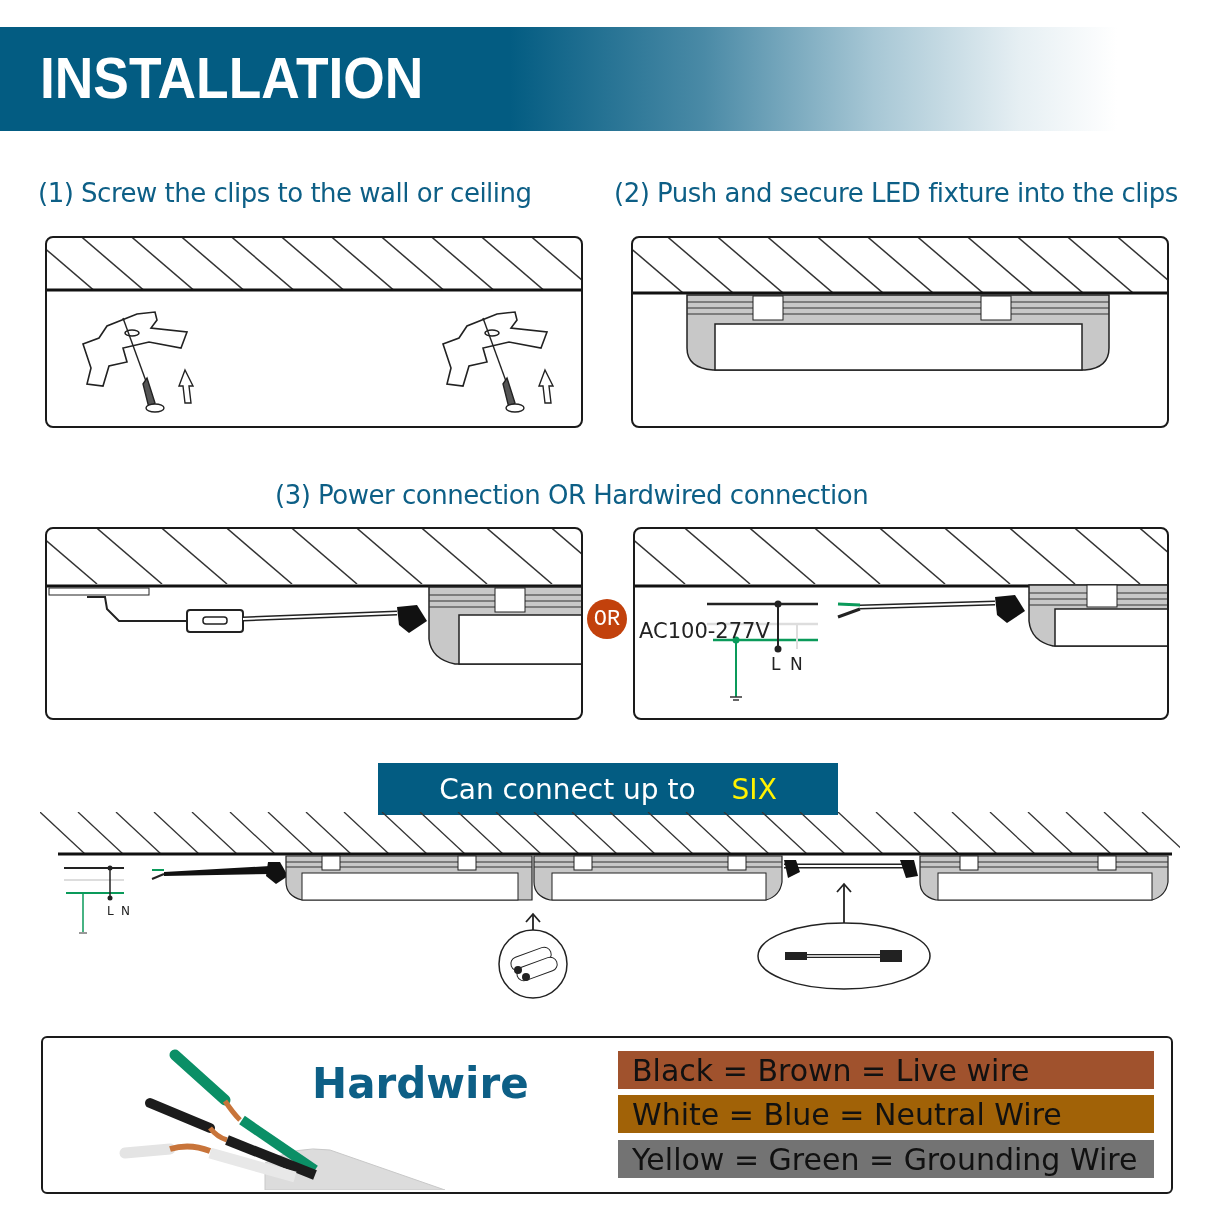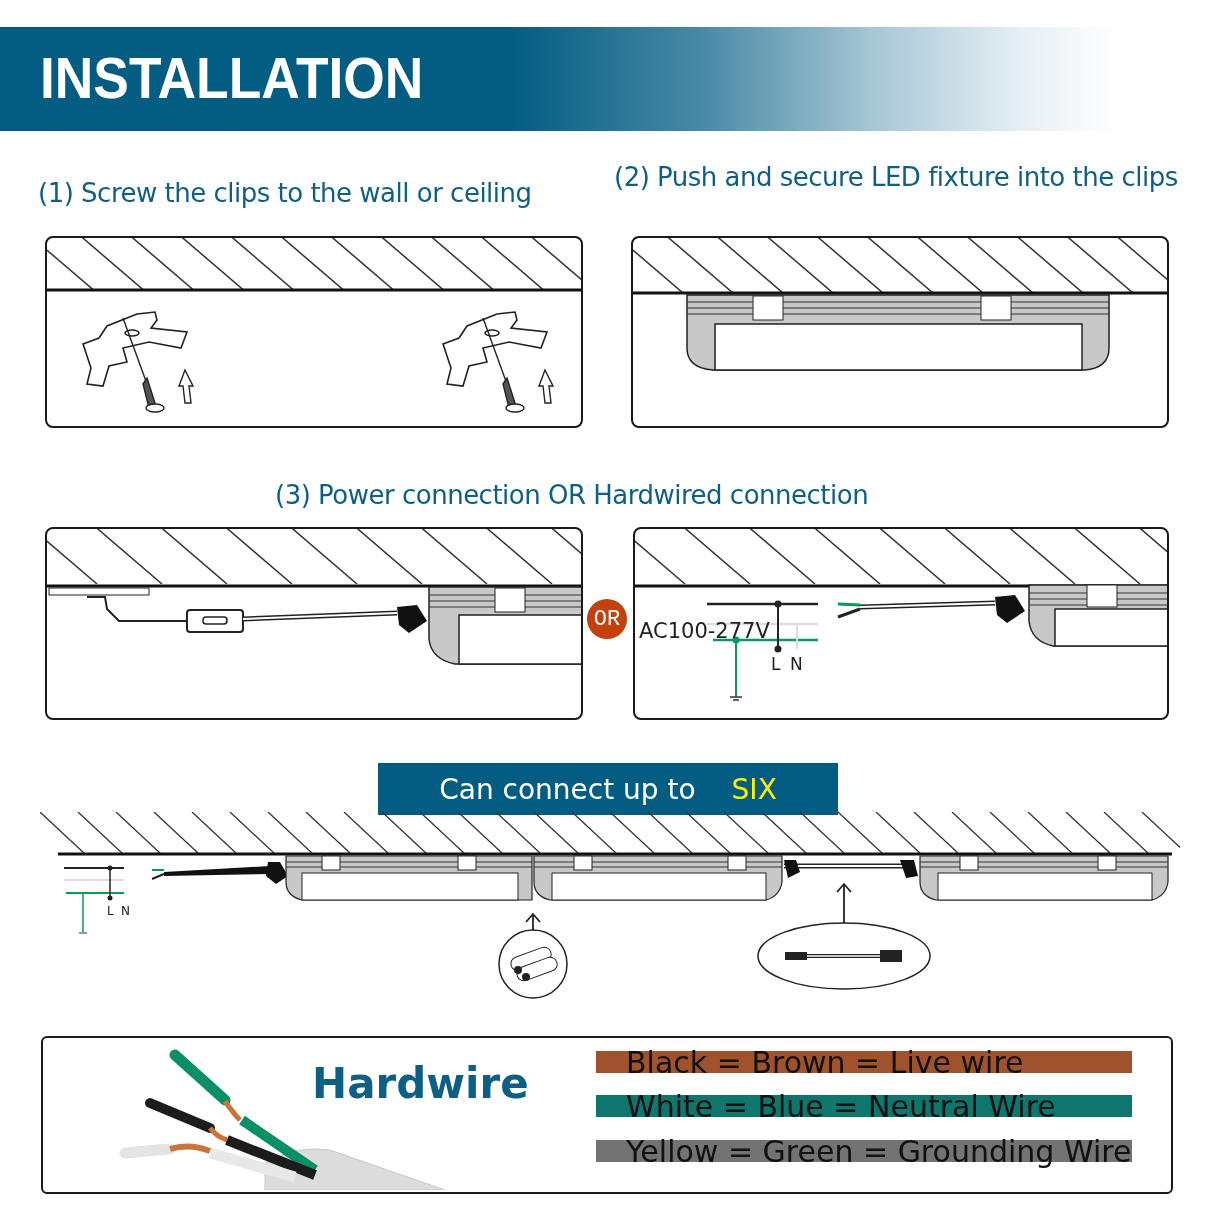--- a/index.html
+++ b/index.html
@@ -9,31 +9,31 @@
     background: linear-gradient(90deg, #035c82 0%, #035c82 42%, #4a8aa6 58%, #a7c7d5 72%, #e6eff3 84%, #ffffff 92%); }
   .banner-title { left: 40px; top: 44px; color: #ffffff; font-family: "Liberation Sans", sans-serif; font-weight: bold; font-size: 58px; letter-spacing: 0px; transform: scaleX(0.92); transform-origin: left center; }
   .step-title { color: #0d5f86; font-family: "DejaVu Sans", sans-serif; font-size: 26px; white-space: nowrap; letter-spacing: -0.5px; }
   .panel { border: 2px solid #1a1a1a; border-radius: 8px; background: #fff; box-sizing: border-box; overflow: hidden; }
   .panel svg { position: absolute; left: 0; top: 0; }
   .or-badge { width: 40px; height: 40px; border-radius: 50%; background: #c2410c; color: #fff; font-family: Liberation Mono, monospace; font-size: 22px; display: flex; align-items: center; justify-content: center; }
   .six-banner { left: 378px; top: 763px; width: 460px; height: 52px; background: #035c82; color: #fff; font-family: "DejaVu Sans", sans-serif; font-size: 28px; display: flex; align-items: center; justify-content: center; gap: 28px; }
   .six-hl { color: #fff200; font-weight: normal; margin-left: 8px; }
   .hardwire-panel { left: 41px; top: 1036px; width: 1132px; height: 158px; border: 2px solid #1a1a1a; border-radius: 6px; box-sizing: border-box; }
   .hardwire-label { left: 312px; top: 1059px; color: #0d5f86; font-family: "DejaVu Sans", sans-serif; font-weight: bold; font-size: 42px; }
-  .legend-row { left: 596px; width: 536px; height: 22px; box-sizing: border-box; padding-left: 30px; font-family: "DejaVu Sans", sans-serif; font-size: 30px; color: #111; display: flex; align-items: center; white-space: nowrap; }
+  .legend-row { left: 618px; width: 536px; height: 38px; box-sizing: border-box; padding-left: 14px; font-family: "DejaVu Sans", sans-serif; font-size: 30px; color: #111; display: flex; align-items: center; white-space: nowrap; }
   .diagram-text { font-family: "DejaVu Sans", sans-serif; color: #222; }
 </style>
 </head>
 <body>
 
 <div class="abs banner"></div>
 <div class="abs banner-title">INSTALLATION</div>
 
 <div class="abs step-title" style="left:38px; top:178px;">(1) Screw the clips to the wall or ceiling</div>
-<div class="abs step-title" style="left:614px; top:162px;">(2) Push and secure LED fixture into the clips</div>
+<div class="abs step-title" style="left:614px; top:178px;">(2) Push and secure LED fixture into the clips</div>
 <div class="abs step-title" style="left:275px; top:480px;">(3) Power connection OR Hardwired connection</div>
 
 <div class="abs panel" style="left:45px; top:236px; width:538px; height:192px;">
   <svg width="538" height="192">
     <defs>
       <clipPath id="c1">
           <rect x="0" y="0" width="538" height="52"></rect>
         </clipPath>
     </defs>
     <g clip-path="url(#c1)" stroke="#333" stroke-width="1.5">
@@ -332,14 +332,14 @@
   <line x1="35" y1="58" x2="95" y2="83" stroke="#1c1c1c" stroke-width="10" stroke-linecap="round"></line>
   <path d="M95 83 Q102 92 112 95" stroke="#c8743a" stroke-width="5" fill="none"></path>
   <line x1="112" y1="95" x2="200" y2="130" stroke="#1c1c1c" stroke-width="10"></line>
   <line x1="10" y1="108" x2="55" y2="104" stroke="#e4e4e4" stroke-width="11" stroke-linecap="round"></line>
   <path d="M55 104 Q75 98 95 106" stroke="#c8743a" stroke-width="6" fill="none"></path>
   <line x1="95" y1="108" x2="180" y2="132" stroke="#e8e8e8" stroke-width="11"></line>
 </svg>
 <div class="abs hardwire-label">Hardwire</div>
 
 <div class="abs legend-row" style="top:1051px; background:#a0522d;">Black = Brown = Live wire</div>
-<div class="abs legend-row" style="top:1095px; background:#0f766e;">White = Blue = Neutral Wire</div>
+<div class="abs legend-row" style="top:1095px; background:#a16207;">White = Blue = Neutral Wire</div>
 <div class="abs legend-row" style="top:1140px; background:#737373;">Yellow = Green = Grounding Wire</div>
 
 </body></html>

